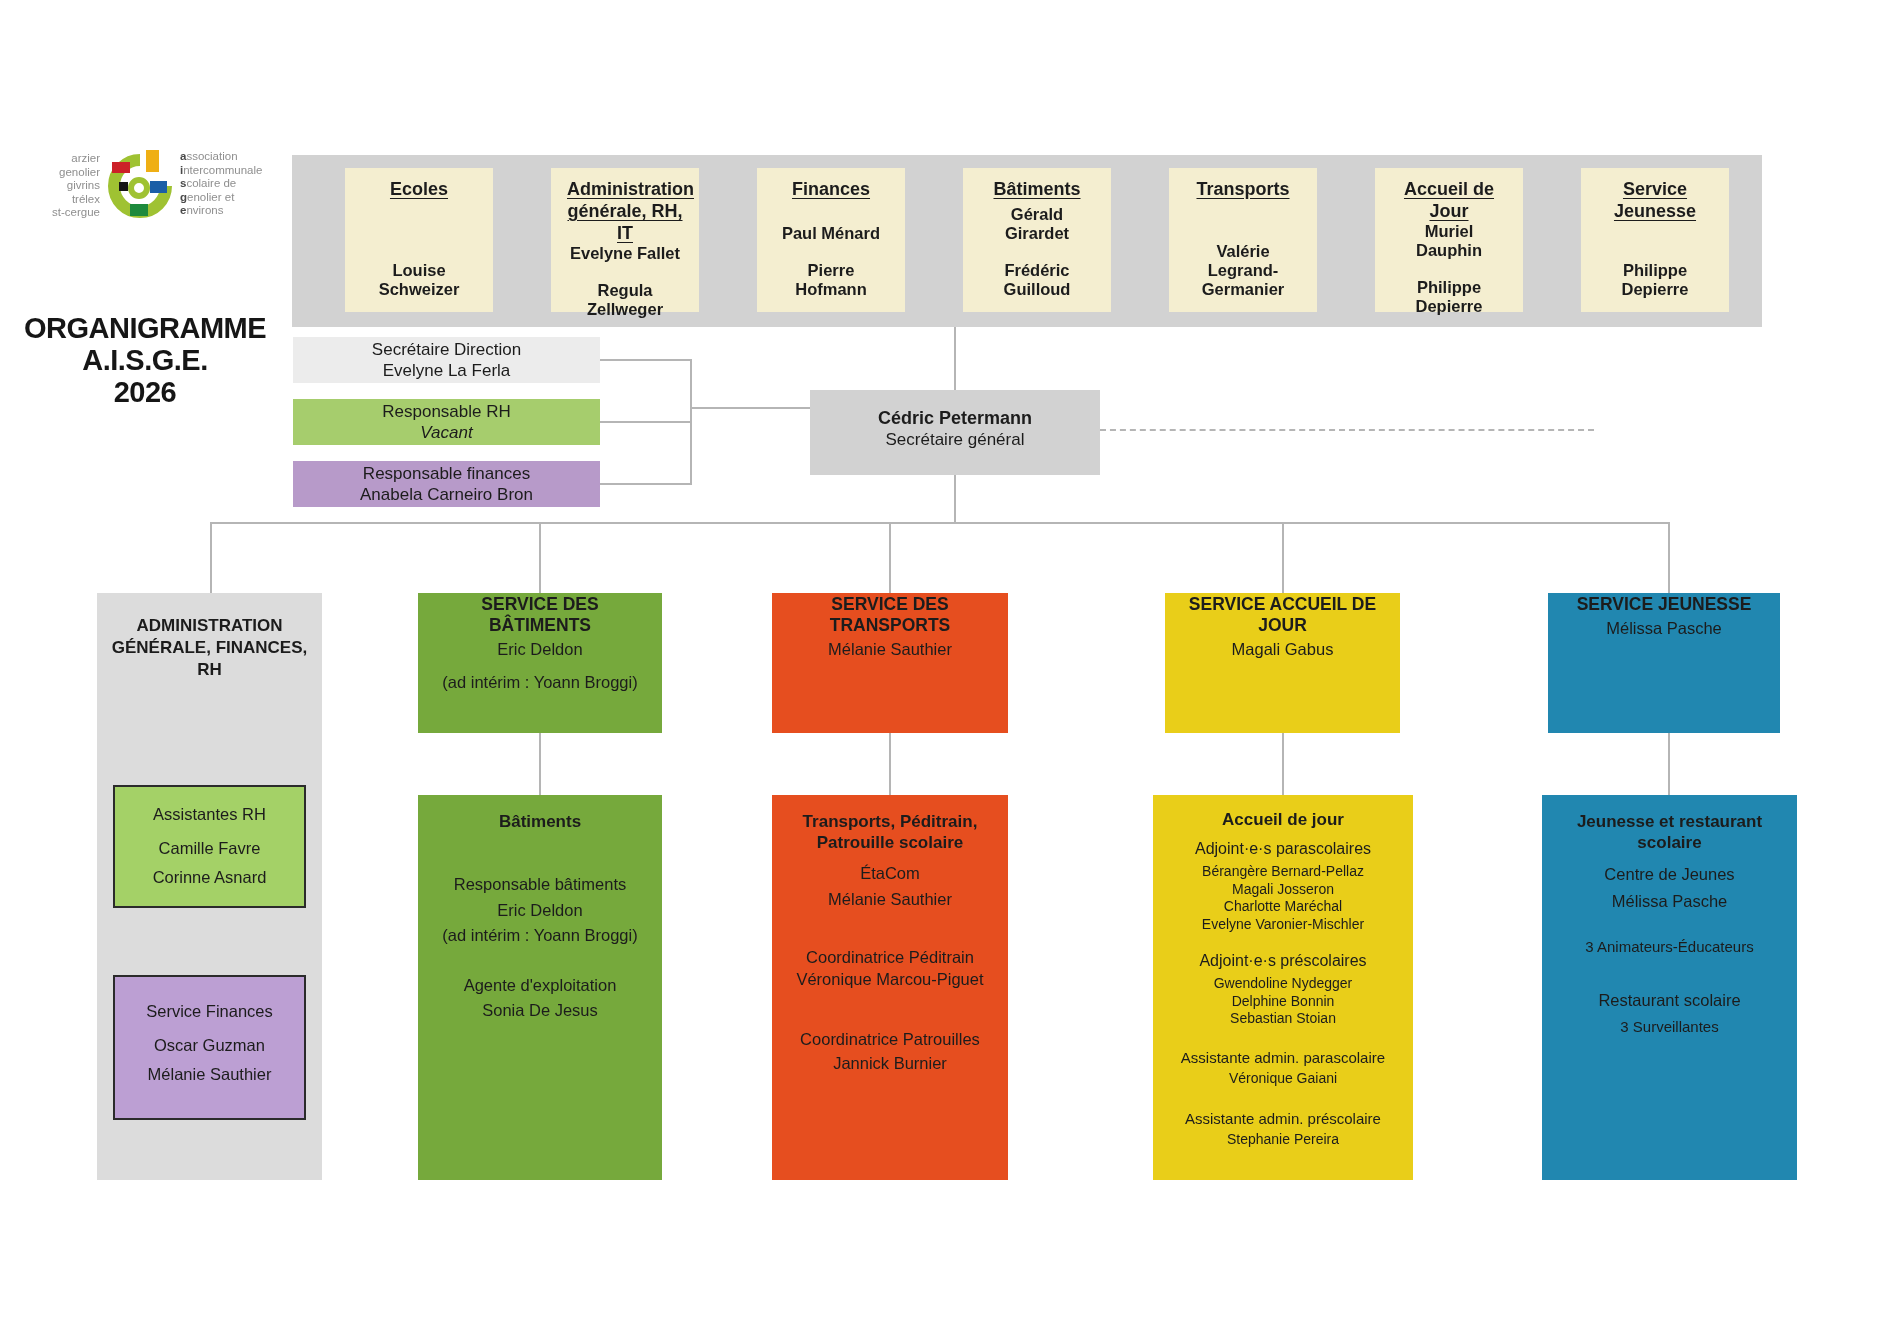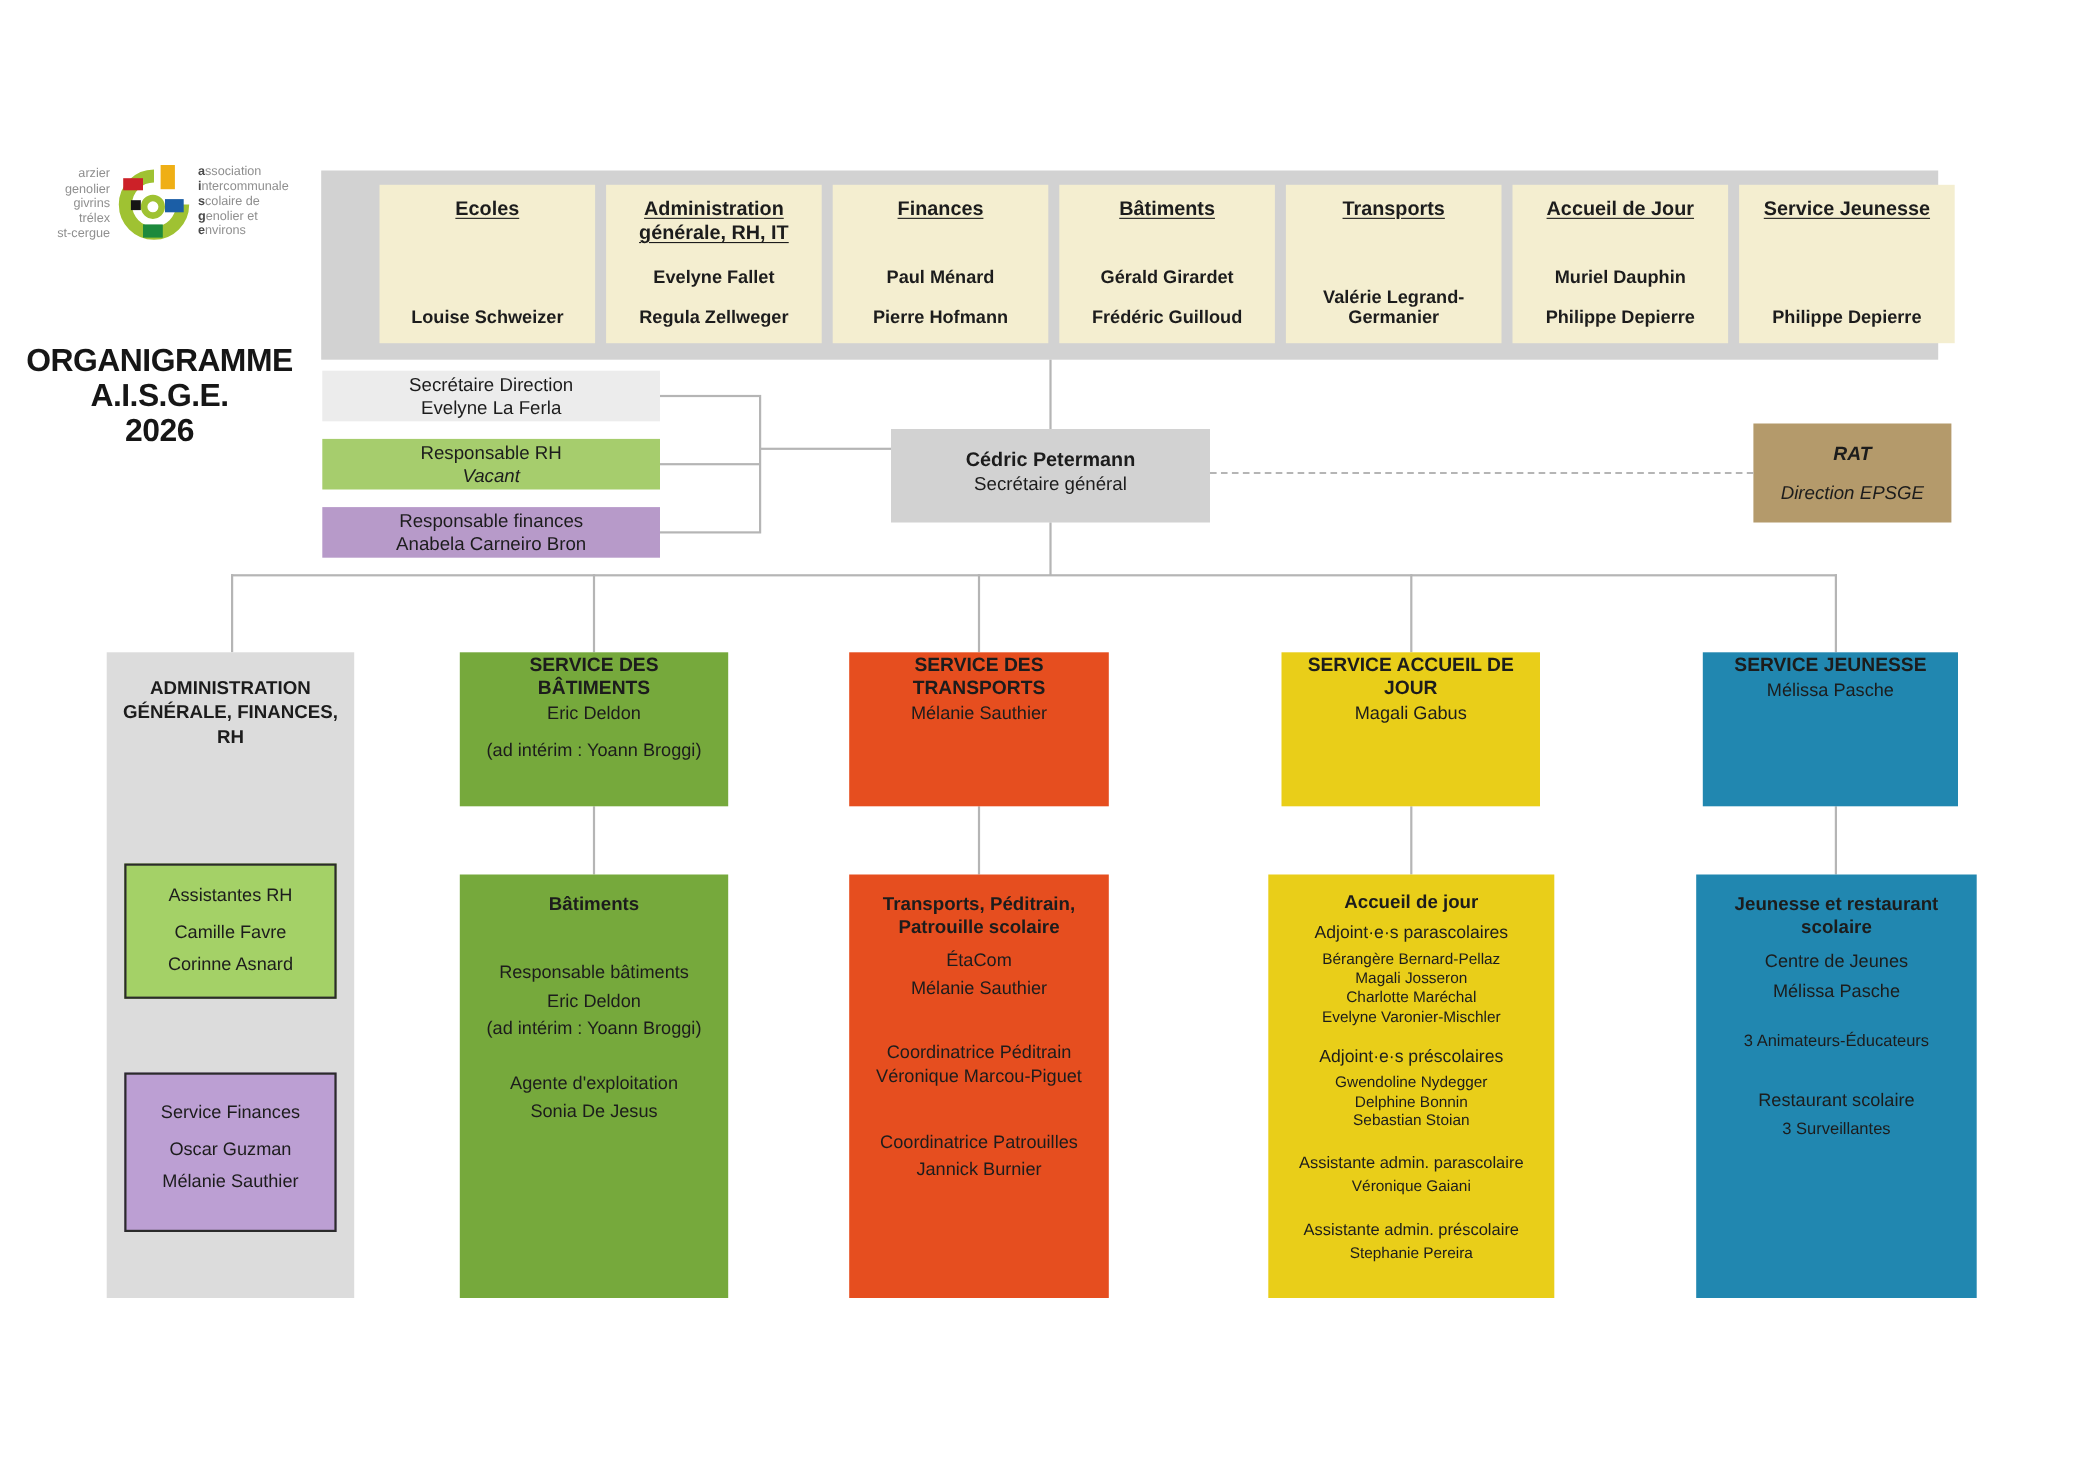--- a/index.html
+++ b/index.html
@@ -23,21 +23,21 @@
   .assoc{position:absolute;left:180px;top:150px;width:110px;text-align:left;
     font-size:11.5px;line-height:13.5px;color:#8f8f8f;}
   .assoc div::first-letter{font-weight:bold;color:#4a4a4a;}
 
   
   .main-title{position:absolute;left:18px;top:312px;width:254px;text-align:center;
     font-size:29px;line-height:32px;font-weight:bold;color:#161616;letter-spacing:-.5px;}
 
   
   .band{position:absolute;left:292px;top:155px;width:1470px;height:172px;background:var(--c-band,#d2d2d2);}
-  .tbox{position:absolute;top:13px;height:144px;width:196px;background:var(--c-cream,#f4eed0);
+  .tbox{position:absolute;top:13px;height:144px;width:148px;background:var(--c-cream,#f4eed0);
     box-sizing:border-box;display:flex;flex-direction:column;justify-content:space-between;
     padding:10px 16px 13px;text-align:center;}
   .tbox-title{font-size:18px;font-weight:bold;text-decoration:underline;
     text-underline-offset:3px;line-height:22px;}
   .tbox-names{display:flex;flex-direction:column;gap:18px;}
   .tbox-name{font-size:16.5px;font-weight:bold;line-height:19px;}
 
   
   .mbox{position:absolute;left:293px;width:307px;height:46px;box-sizing:border-box;
     text-align:center;font-size:17px;line-height:21px;padding-top:2px;}
@@ -182,24 +182,20 @@
   <div class="mbox" style="top:461px;background:var(--c-purplelight,#b79ac9)">
     <div>Responsable finances</div>
     <div>Anabela Carneiro Bron</div>
   </div>
 
   <div class="cedric">
     <div class="nm">Cédric Petermann</div>
     <div class="rl">Secrétaire général</div>
   </div>
 
-  <div class="rat">
-    <div class="nm">RAT</div>
-    <div class="rl">Direction EPSGE</div>
-  </div>
 
   <div class="line" style="left:954px;top:327px;width:2px;height:63px"></div>
   <div class="line" style="left:600px;top:359px;width:90px;height:2px"></div>
   <div class="line" style="left:600px;top:421px;width:90px;height:2px"></div>
   <div class="line" style="left:600px;top:483px;width:90px;height:2px"></div>
   <div class="line" style="left:690px;top:359px;width:2px;height:126px"></div>
   <div class="line" style="left:690px;top:407px;width:120px;height:2px"></div>
   <div class="dashed" style="left:1100px;top:429px;width:494px"></div>
   <div class="line" style="left:954px;top:475px;width:2px;height:48px"></div>
   <div class="line" style="left:210px;top:522px;width:1460px;height:2px"></div>

